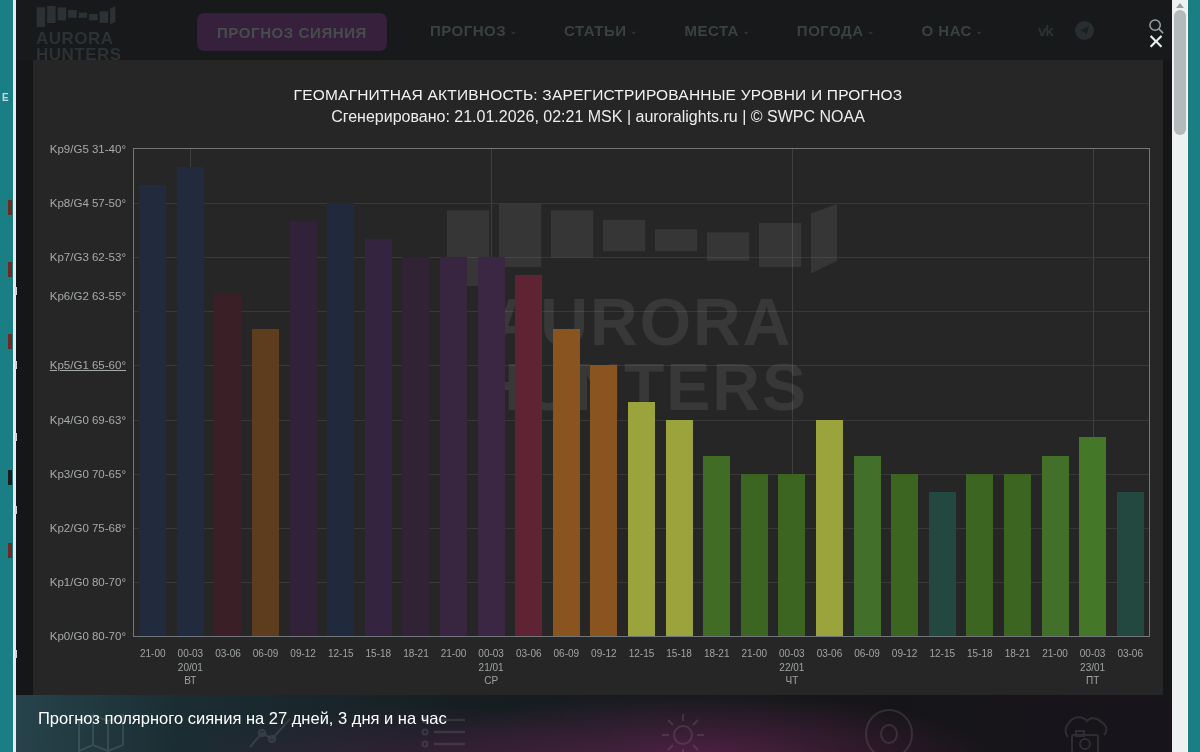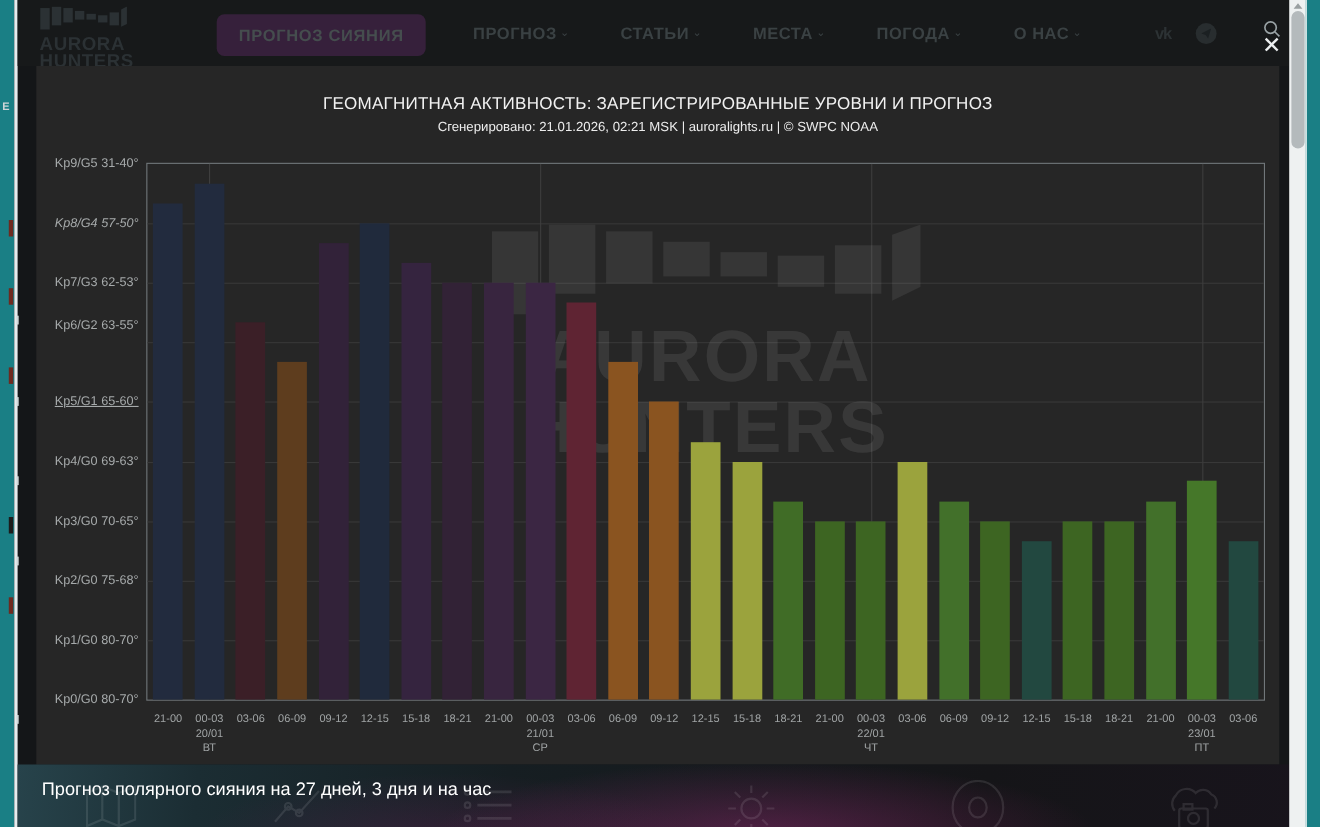--- a/index.html
+++ b/index.html
@@ -25,33 +25,33 @@
   
   .header{position:absolute;left:16px;top:0;width:1156px;height:60px;background:#17191a;}
   .logo{position:absolute;left:20px;top:6px;color:#2b3134;}
   .logo-txt{font-weight:900;font-size:17px;line-height:.92;letter-spacing:.5px;}
   .cta{position:absolute;left:181px;top:13px;width:190px;height:38px;background:#36203b;
        border-radius:7px;color:#454d4e;font-weight:800;font-size:15px;letter-spacing:.6px;
        display:flex;align-items:center;justify-content:center;}
   .nav{position:absolute;left:414px;top:0;height:60px;display:flex;gap:46px;align-items:center;}
   .nav-item{color:#3a4143;font-weight:800;font-size:15px;letter-spacing:.5px;white-space:nowrap;}
   .nav-item .chev{font-size:10px;font-weight:400;vertical-align:2px;margin-left:3px;}
-  .hdr-icons{position:absolute;left:1022px;top:0;height:60px;display:flex;gap:22px;align-items:center;color:#2c3234;margin-left:12px;}
+  .hdr-icons{position:absolute;left:1022px;top:0;height:60px;display:flex;gap:22px;align-items:center;color:#2c3234;}
   .vk{font-weight:900;font-size:15px;letter-spacing:-1px;}
   .tg{width:19px;height:19px;border-radius:50%;background:#282d2f;display:flex;align-items:center;justify-content:center;}
   .tg svg{display:block;}
   .search-close{position:absolute;left:1122px;top:18px;width:36px;text-align:center;}
   .search-ic{display:block;margin:0 auto;}
   .close-x{display:block;color:#eceff0;font-size:21px;line-height:18px;margin-top:-2px;}
 
   
   .panel{position:absolute;left:33px;top:60px;width:1130px;height:635px;background:#262626;}
   .chart-title{position:absolute;top:26px;width:100%;text-align:center;color:#f1f1f1;
                font-size:15.5px;letter-spacing:.2px;}
-  .chart-subtitle{position:absolute;top:48px;width:100%;text-align:center;color:#ececec;font-size:12px;}
+  .chart-subtitle{position:absolute;top:48px;width:100%;text-align:center;color:#ececec;font-size:16px;}
 
   #plot{position:absolute;left:100px;top:88px;width:1017px;height:489px;
         border:1px solid #71777a;box-sizing:border-box;}
   .gridline{position:absolute;left:0;width:100%;height:1px;background:#383838;}
   .vday{position:absolute;top:0;width:1px;height:100%;background:#3e3e3e;}
   .bar{position:absolute;bottom:0;width:27px;}
   .ylab{position:absolute;right:calc(100% + 8px);transform:translateY(-6px);
         white-space:nowrap;color:#a6aaab;font-size:11.5px;}
   .xlab{position:absolute;top:calc(100% + 11px);width:56px;margin-left:-28px;text-align:center;
         color:#a0a4a5;font-size:10px;line-height:1.35;}
@@ -190,21 +190,21 @@
         <div class="gridline" style="top: 216.444px;"></div>
         <div class="gridline" style="top: 270.556px;"></div>
         <div class="gridline" style="top: 324.667px;"></div>
         <div class="gridline" style="top: 378.778px;"></div>
         <div class="gridline" style="top: 432.889px;"></div>
         <div class="vday" style="left: 56.3889px;"></div>
         <div class="vday" style="left: 357.13px;"></div>
         <div class="vday" style="left: 657.87px;"></div>
         <div class="vday" style="left: 958.611px;"></div>
         <div class="ylab" style="top: 0px;">Kp9/G5 31-40°</div>
-        <div class="ylab" style="top: 54.1111px; font-style: italic;">Kp8/G4 57-50°</div>
+        <div class="ylab" style="top: 54.1111px;">Kp8/G4 57-50°</div>
         <div class="ylab" style="top: 108.222px;">Kp7/G3 62-53°</div>
         <div class="ylab" style="top: 147px;">Kp6/G2 63-55°</div>
         <div class="ylab" style="top: 216.444px; text-decoration: underline;">Kp5/G1 65-60°</div>
         <div class="ylab" style="top: 270.556px;">Kp4/G0 69-63°</div>
         <div class="ylab" style="top: 324.667px;">Kp3/G0 70-65°</div>
         <div class="ylab" style="top: 378.778px;">Kp2/G0 75-68°</div>
         <div class="ylab" style="top: 432.889px;">Kp1/G0 80-70°</div>
         <div class="ylab" style="top: 487px;">Kp0/G0 80-70°</div>
         <div class="xlab" style="left: 18.7963px;">21-00</div>
         <div class="xlab" style="left: 56.3889px;">00-03<br>20/01<br>ВТ</div>

